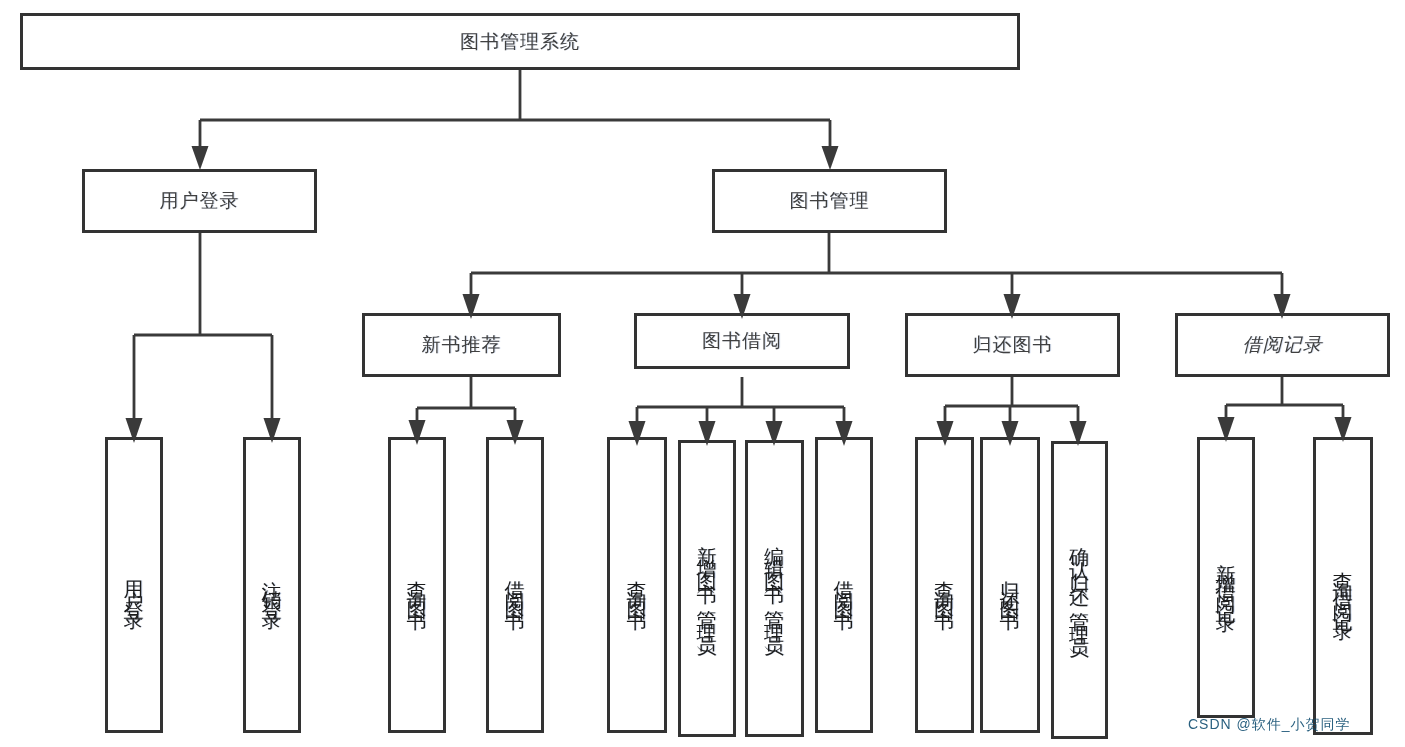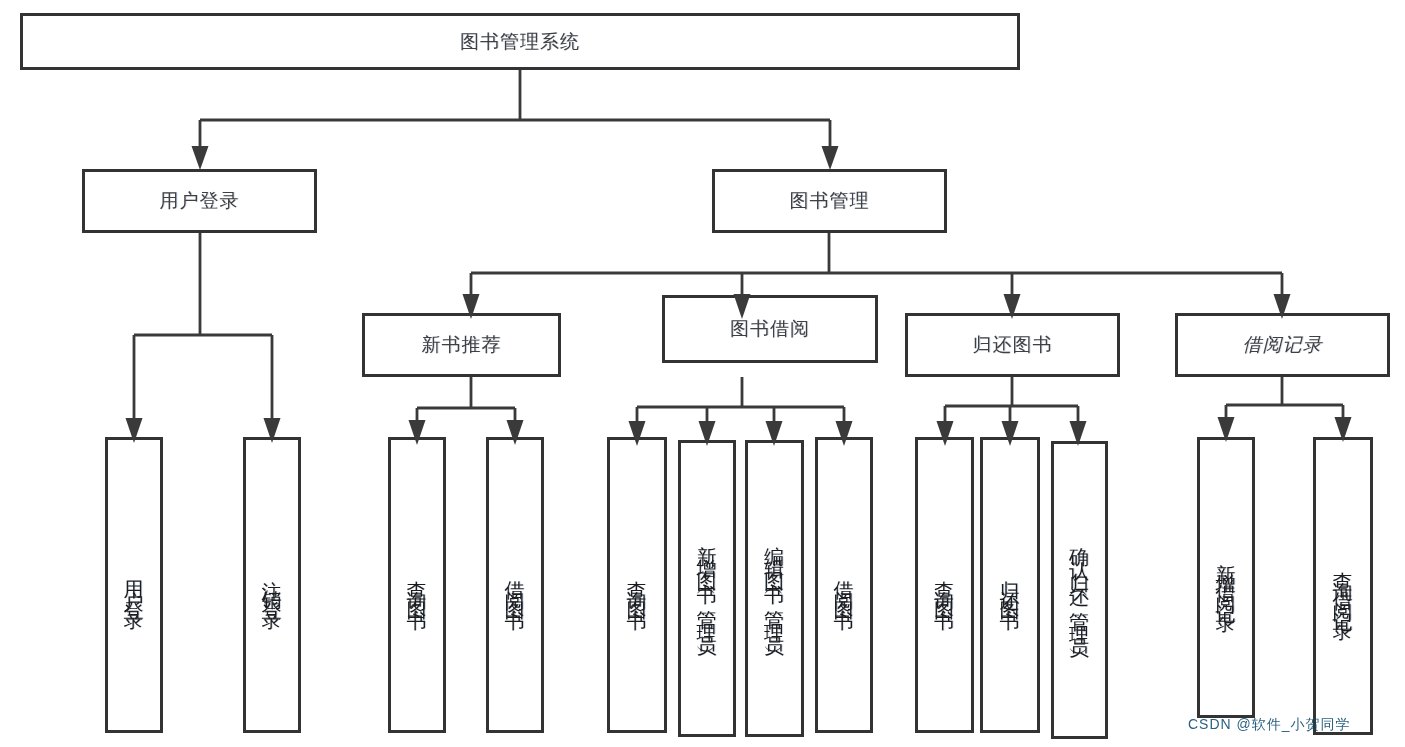--- a/index.html
+++ b/index.html
@@ -27,21 +27,21 @@
   svg.connectors polygon{fill:#3a3a3a;stroke:none;}
   .watermark{
     position:absolute;left:1188px;top:716px;z-index:4;
     font-size:14px;color:#0c4a6e;opacity:0.88;letter-spacing:1px;white-space:nowrap;
   }
   
   .n-root{left:20px;top:13px;width:1000px;height:57px;}
   .n-userlogin{left:82px;top:169px;width:235px;height:64px;}
   .n-bookmgmt{left:712px;top:169px;width:235px;height:64px;}
   .n-recommend{left:362px;top:313px;width:199px;height:64px;}
-  .n-borrowing{left:634px;top:295px;width:216px;height:68px;margin-left:28px;}
+  .n-borrowing{left:634px;top:313px;width:216px;height:56px;}
   .n-current{left:905px;top:313px;width:215px;height:64px;}
   .n-records{left:1175px;top:313px;width:215px;height:64px;font-style:italic;}
   .n-a1{left:105px;top:437px;width:58px;height:296px;}
   .n-a2{left:243px;top:437px;width:58px;height:296px;}
   .n-b1{left:388px;top:437px;width:58px;height:296px;}
   .n-b2{left:486px;top:437px;width:58px;height:296px;}
   .n-c1{left:607px;top:437px;width:60px;height:296px;}
   .n-c2{left:678px;top:440px;width:58px;height:297px;}
   .n-c3{left:745px;top:440px;width:59px;height:297px;}
   .n-c4{left:815px;top:437px;width:58px;height:296px;}

